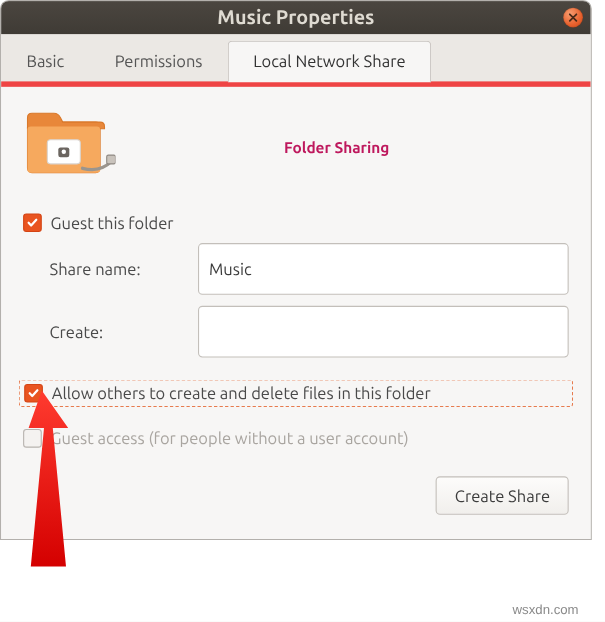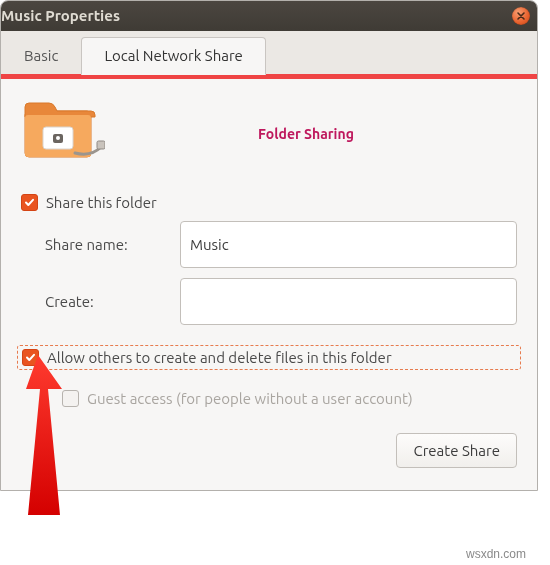--- a/index.html
+++ b/index.html
@@ -20,24 +20,24 @@
     border: 1px solid #b3b0ac;
     border-radius: 8px 8px 0 0;
     overflow: hidden;
     background: #f2f1f0;
   }
   .titlebar {
     background: linear-gradient(to bottom, #4b4640, #3f3b35);
     color: #dfdbd2;
     height: 30px;
     line-height: 30px;
-    text-align: left;
+    text-align: center;
     font-weight: bold;
     position: relative;
-    font-size: 15px;
+    font-size: 18px;
   }
   .close-btn {
     position: absolute;
     right: 7px;
     top: 6px;
     width: 18px;
     height: 18px;
     border-radius: 50%;
     background: radial-gradient(circle at 35% 30%, #f79d71, #e8602c 60%, #c24a1c);
     box-shadow: inset 0 0 1px rgba(0,0,0,0.5);
@@ -128,21 +128,21 @@
     font-size: 15px;
     color: #3c3c3c;
     font-family: inherit;
   }
   .highlight-row {
     border: 1px dashed #e77b4e;
     border-radius: 3px;
     padding: 3px 4px;
     margin: 20px -4px;
   }
-  .disabled { color: #a9a5a0; margin-left: 41px; }
+  .disabled { color: #a9a5a0; }
   .disabled .checkbox { background:#f4f2f0; }
   .button-row {
     display: flex;
     justify-content: flex-end;
     margin-top: 26px;
   }
   .btn {
     padding: 8px 16px;
     border: 1px solid #c3bfba;
     border-radius: 4px;
@@ -177,20 +177,21 @@
     <span>Music Properties</span>
     <div class="close-btn">
       <svg width="10" height="10" viewBox="0 0 10 10">
         <path d="M2 2 L8 8 M8 2 L2 8" stroke="#4a2a18" stroke-width="1.6" stroke-linecap="round"></path>
       </svg>
     </div>
   </div>
 
   <div class="tabs">
     <div class="tab">Basic</div>
+    <div class="tab">Permissions</div>
     <div class="tab active">Local Network Share</div>
   </div>
 
   <div class="content">
 
     <div class="header-row">
       <div class="folder-icon">
         <svg width="84" height="70" viewBox="0 0 84 70">
           <rect x="4" y="14" width="66" height="46" rx="4" fill="#f39c4f" stroke="#d9792b"></rect>
           <path d="M4 18 L4 10 Q4 6 8 6 L28 6 Q32 6 34 10 L36 14 L70 14 Q74 14 74 18 L74 20 L4 20 Z" fill="#e8873a" stroke="#d9792b"></path>
@@ -204,21 +205,21 @@
       </div>
       <div class="heading">Folder Sharing</div>
     </div>
 
     <div class="check-row">
       <span class="checkbox checked">
         <svg width="11" height="11" viewBox="0 0 11 11">
           <path d="M2 5.5 L4.3 8 L9 2.8" stroke="#fff" stroke-width="2" fill="none" stroke-linecap="round" stroke-linejoin="round"></path>
         </svg>
       </span>
-      <span>Share this folder</span>
+      <span>Guest this folder</span>
     </div>
 
     <div class="form-row">
       <span class="form-label">Share name:</span>
       <input class="text-input" type="text" value="Music" style="">
     </div>
 
     <div class="form-row">
       <span class="form-label">Create:</span>
       <input class="text-input" type="text" value="" style="">

